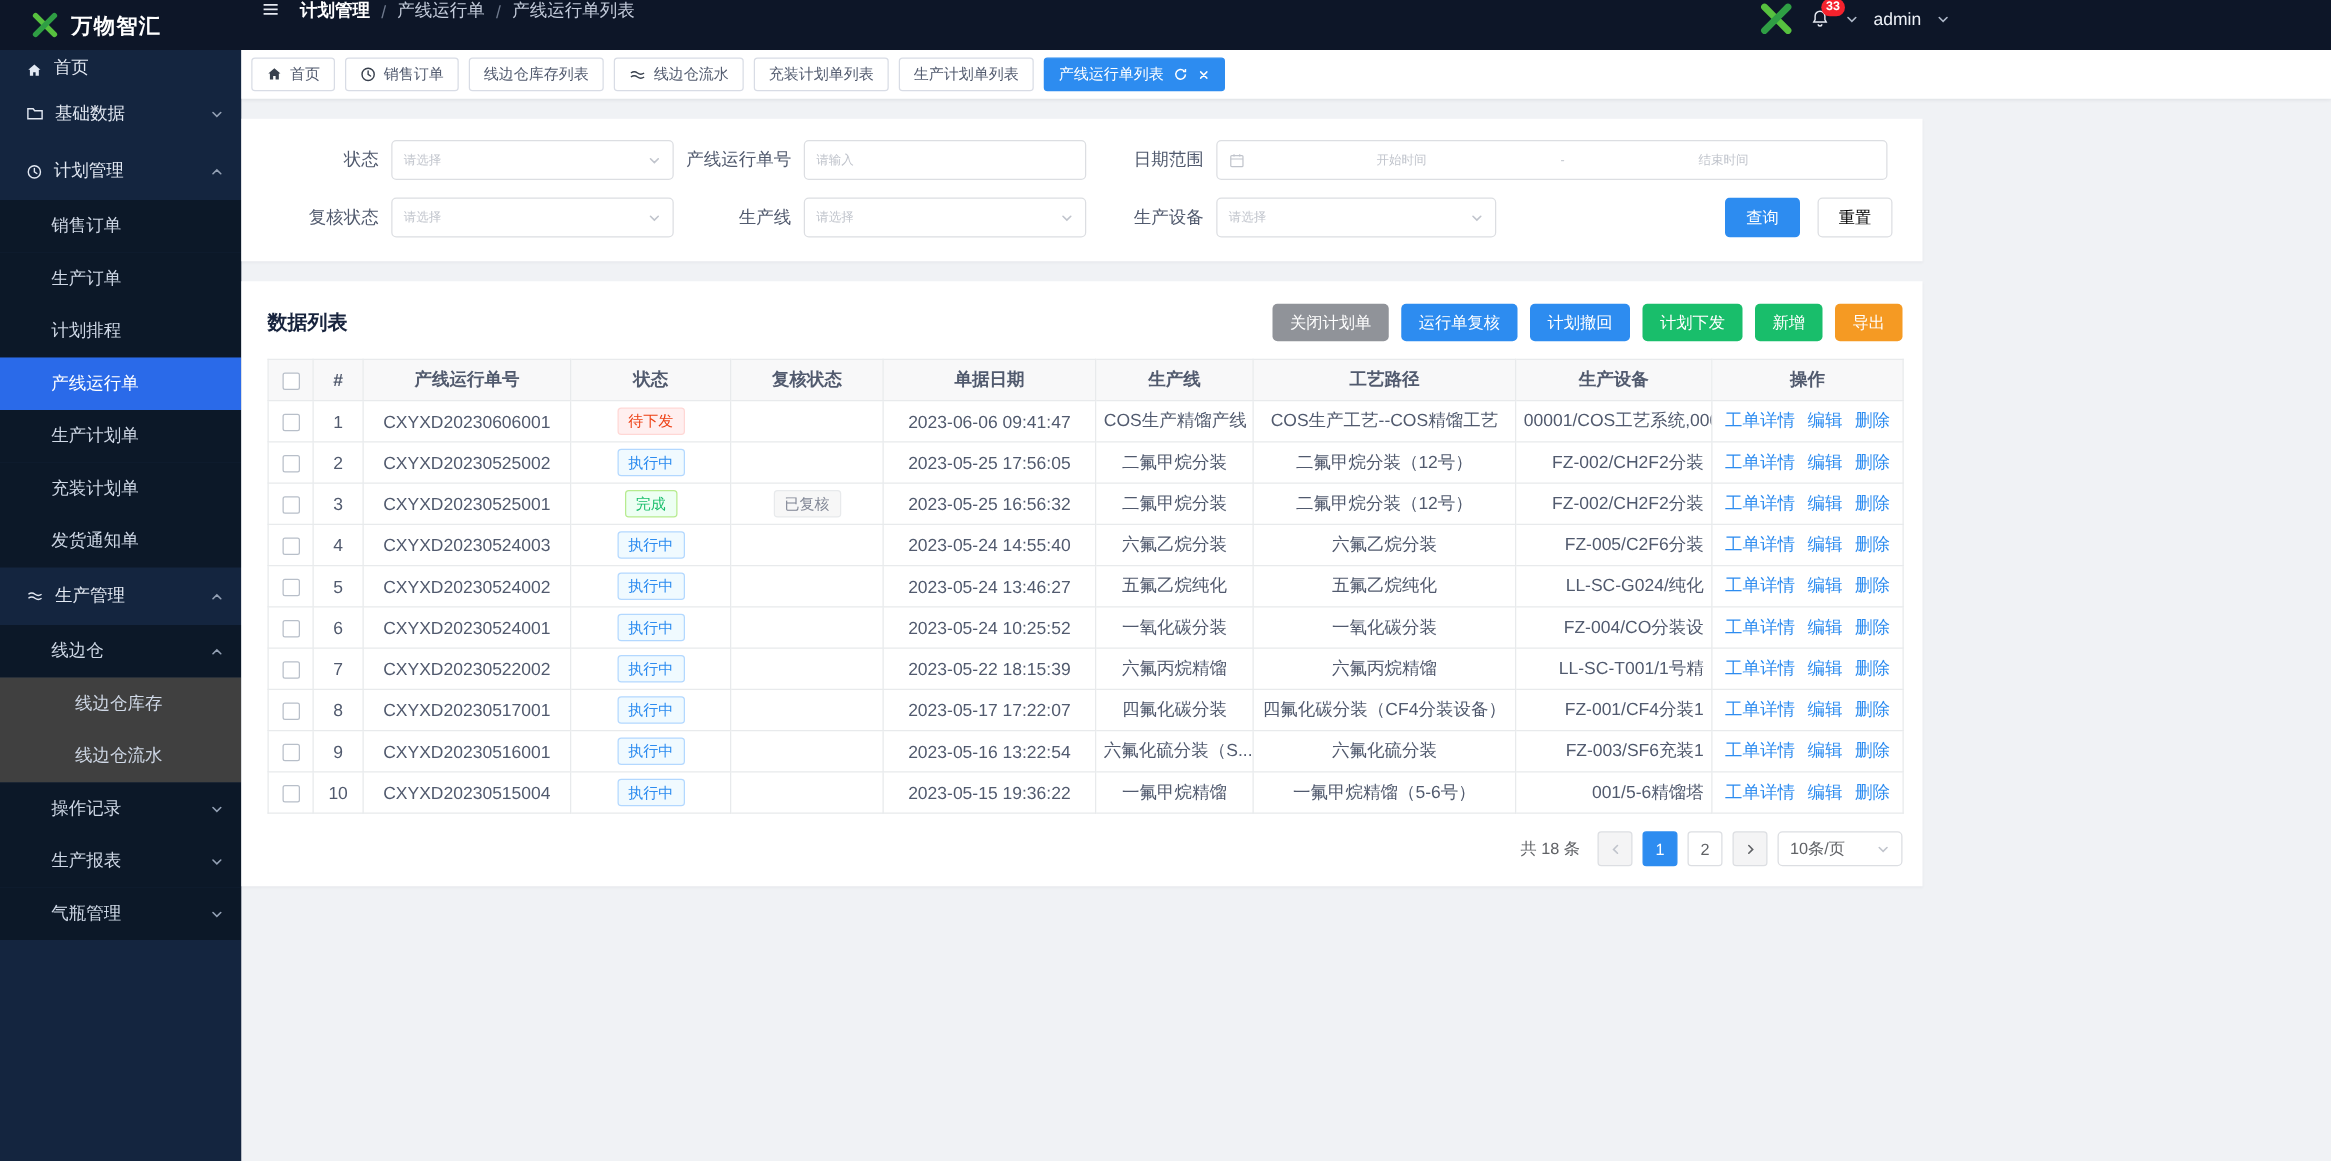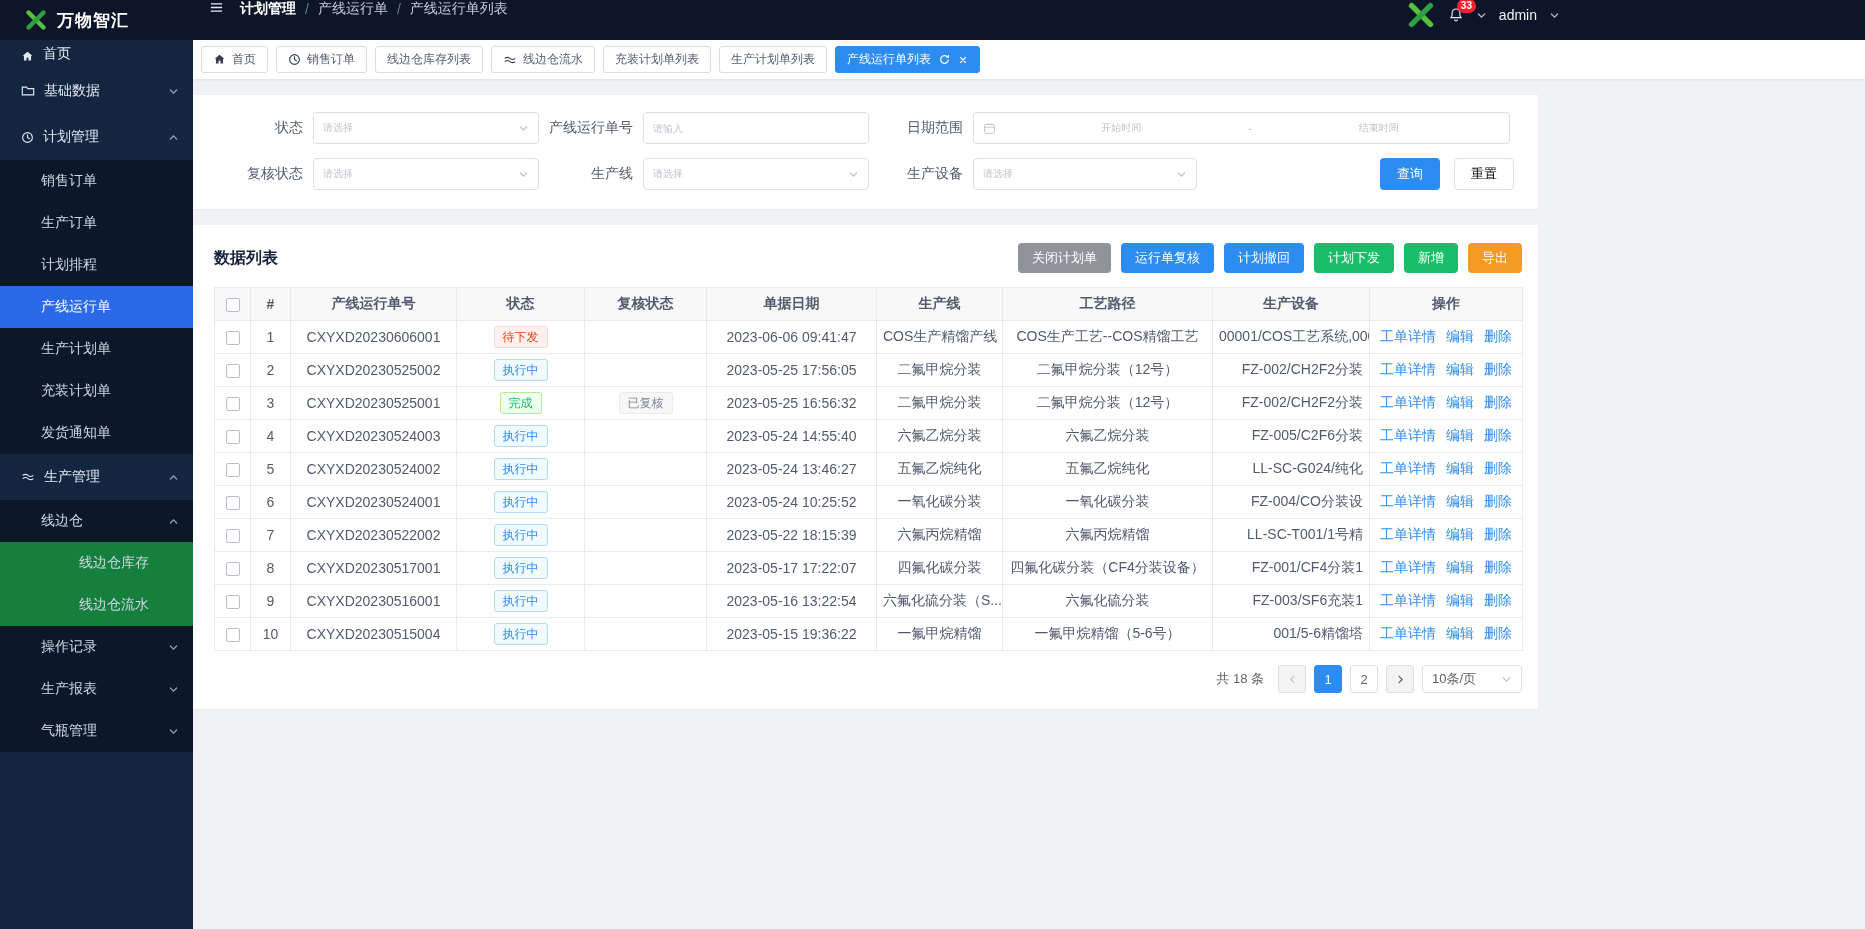--- a/index.html
+++ b/index.html
@@ -24,21 +24,21 @@
   .tb-ch{color:#aeb8c9;cursor:pointer}
   .username{color:#eef2f8;font-size:14px;cursor:pointer}
 
   
   .layout{display:flex;height:889px}
   .sidebar{width:193px;flex:none;background:#14253f;overflow:hidden}
   .side-item{display:flex;align-items:center;height:42px;color:#cfd8e6;font-size:14px;cursor:pointer;white-space:nowrap}
   .side-item.lvl0{height:46px;padding:0 14px 0 21px;color:#e2e8f2}
   .side-item.lvl0 .mi{margin-right:9px}
   .side-item.lvl1{padding:0 14px 0 41px;background:#0c1828}
-  .side-item.lvl2{padding:0 14px 0 79px;background:#15803d}
+  .side-item.lvl2{padding:0 14px 0 60px;background:#404040}
   .side-item .ch{margin-left:auto;color:#93a0b4}
   .side-item .ch.up{transform:rotate(180deg)}
   .side-item.active{background:#2a6ae9;color:#fff}
   .side-item.clipped{height:28px;overflow:hidden;align-items:flex-end;padding-bottom:5px}
 
   .main{flex:1;display:flex;flex-direction:column;overflow:hidden}
   .tabrow{background:#fff;padding:6px 8px;display:flex;gap:8px;box-shadow:0 1px 3px rgba(0,21,41,.08);position:relative;z-index:2}
   .tab{display:flex;align-items:center;gap:6px;height:27px;padding:0 11px;border:1px solid #d8dce5;background:#fff;font-size:12px;color:#515a6e;border-radius:3px;cursor:pointer;white-space:nowrap}
   .tab .ti{color:#38404d}
   .tab.active{background:#2d8cf0;border-color:#2d8cf0;color:#fff}

